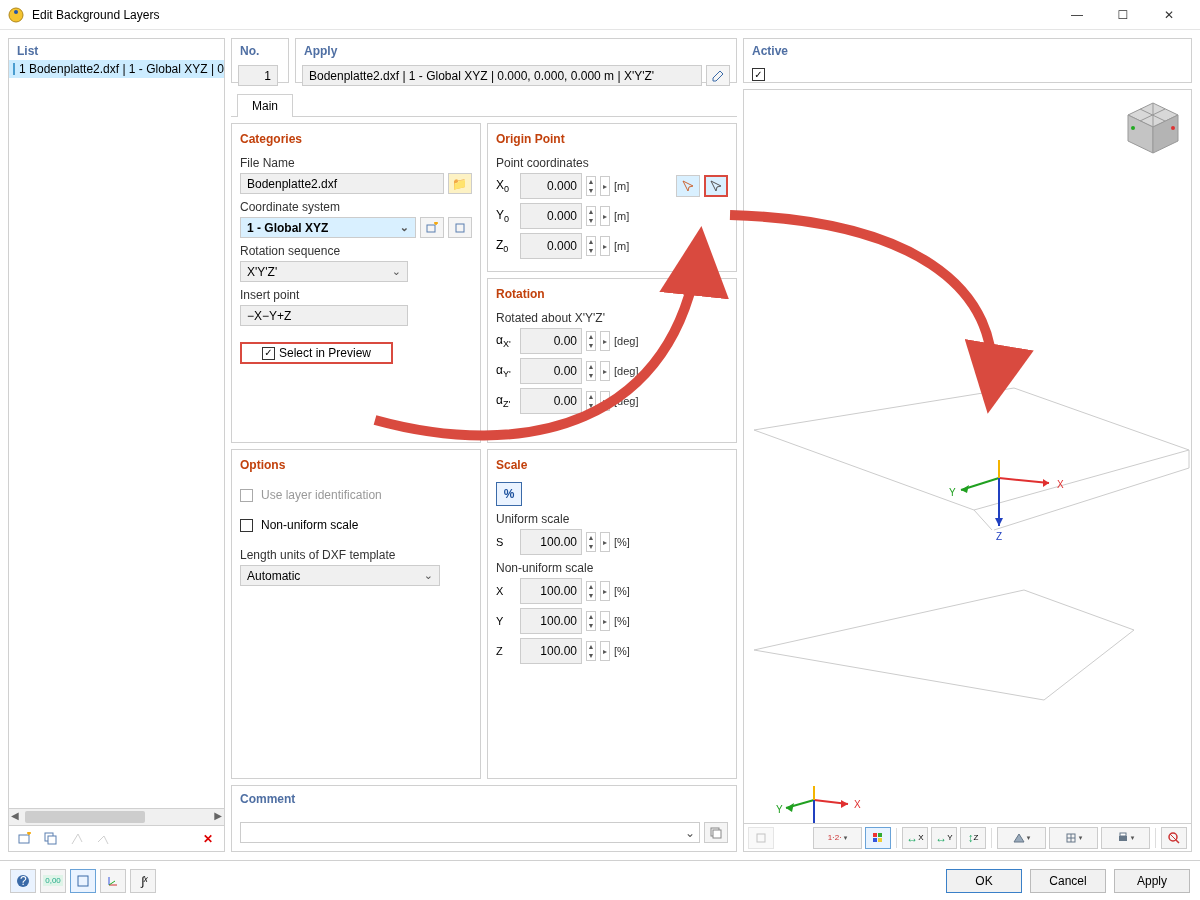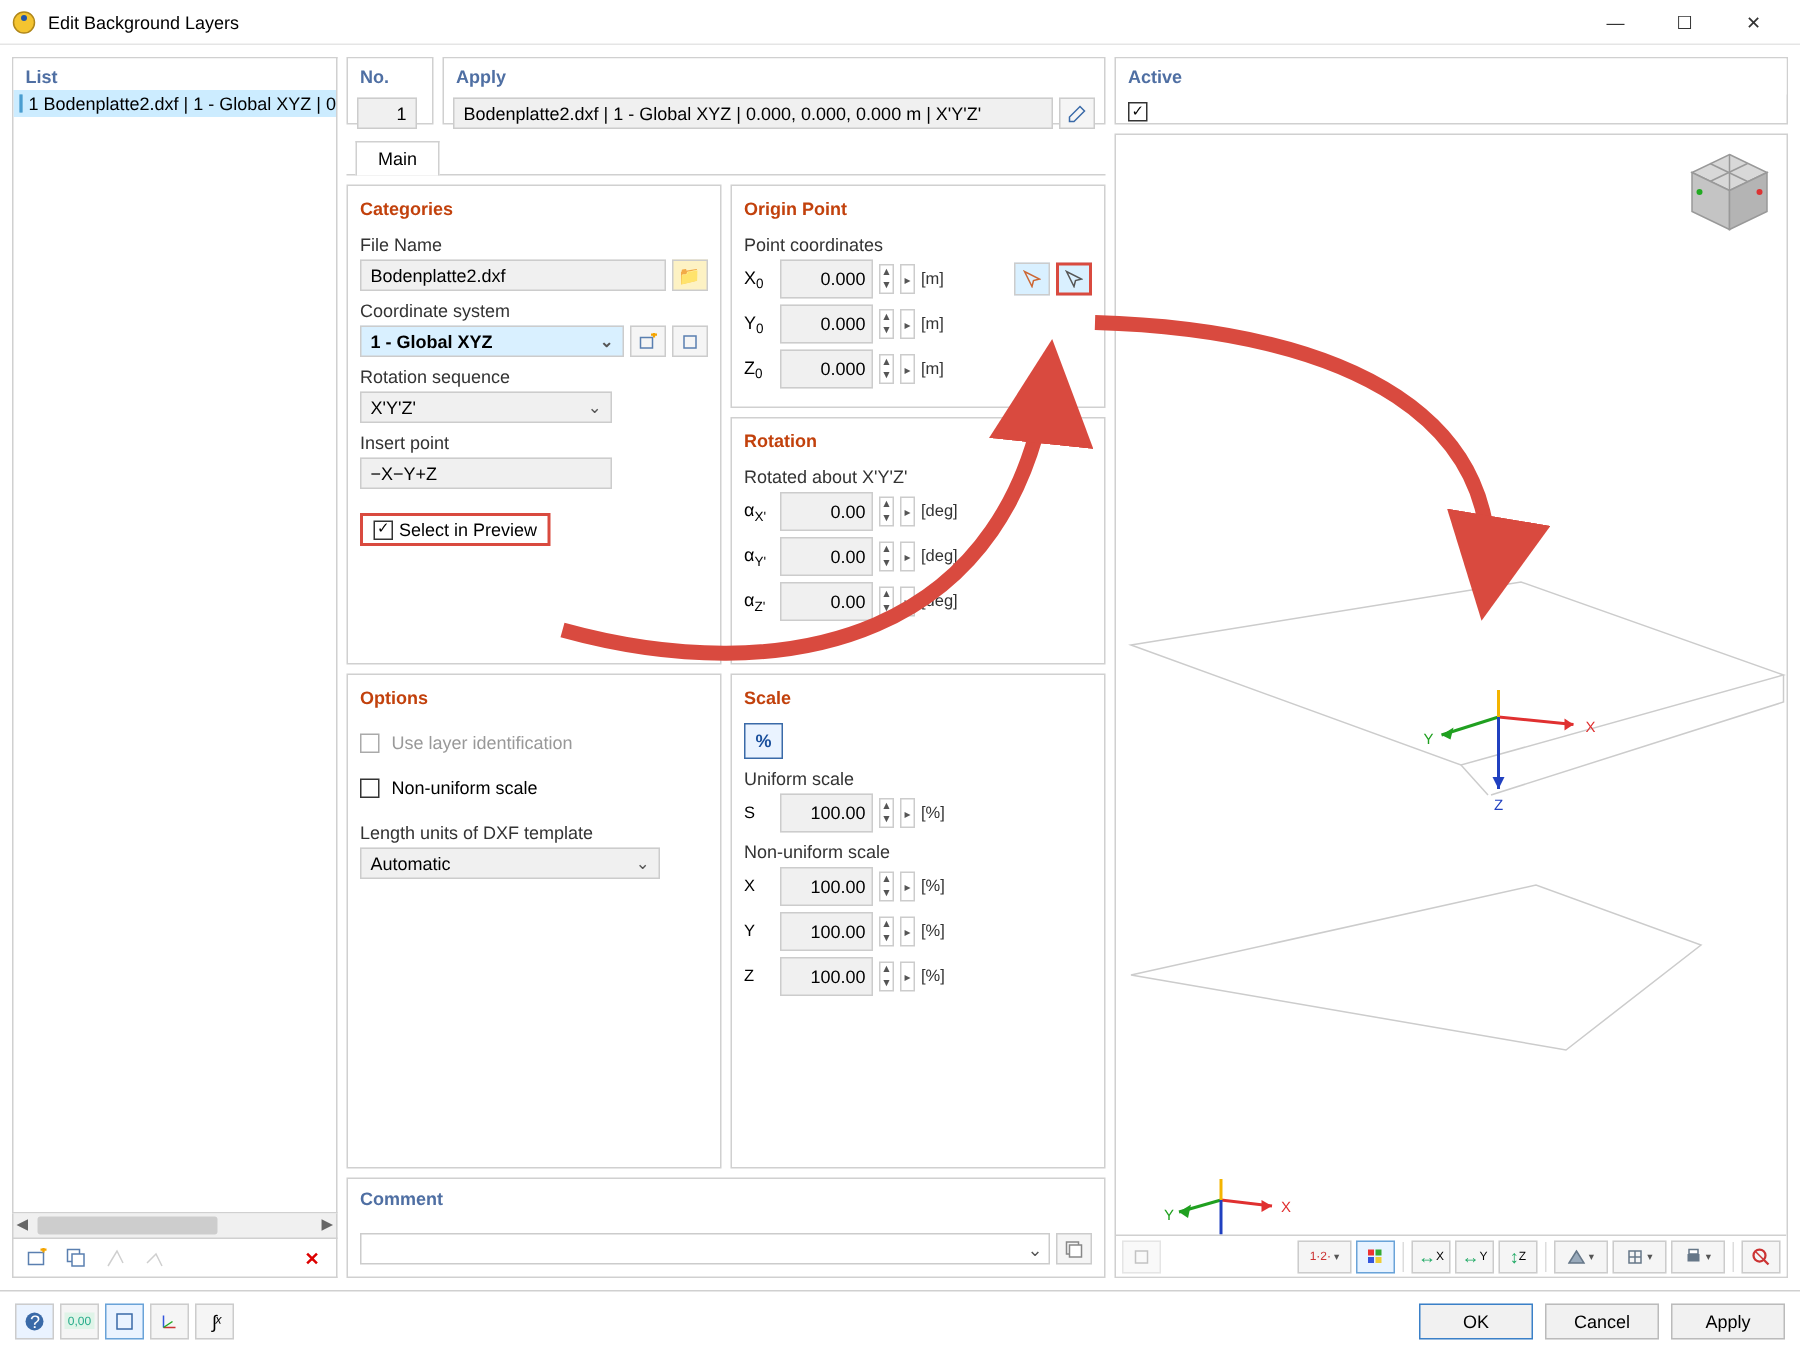--- a/index.html
+++ b/index.html
@@ -64,38 +64,38 @@
 .numinput { width: 62px; height: 20px; border: 1px solid #ccc; background: #f0f0f0; text-align: right; padding: 12px 4px; }
 .spinner { width: 10px; height: 20px; border: 1px solid #ccc; display: flex; flex-direction: column; }
 .spinner div { flex: 1; font-size: 7px; text-align: center; line-height: 9px; color: #555; }
 .stepper { width: 10px; height: 20px; border: 1px solid #ccc; display: flex; align-items: center; justify-content: center; font-size: 8px; color: #555; }
 .unit { font-size: 11px; color: #333; }
 .pickbtn { width: 24px; height: 22px; border: 1px solid #ccc; background: #d9f0ff; display: flex; align-items: center; justify-content: center; }
 .pickbtn.hl { border: 2px solid #d94a3f; }
 .numfield-tools { margin-left: auto; display: flex; gap: 4px; }
 
 .checkrow { display: flex; align-items: center; gap: 4px; margin: 16px 0; }
-.highlight-red { border: 2px solid #d94a3f; padding: 2px 7px; display: inline-flex; align-items: center; }
+.highlight-red { border: 2px solid #d94a3f; padding: 2px 20px; display: inline-flex; align-items: center; }
 
 .togglebtn { width: 26px; height: 24px; border: 1px solid #3a6aa8; background: #eaf3ff; color: #1a4f9c; display: flex; align-items: center; justify-content: center; font-weight: bold; }
 
 
 .commentpanel { border: 1px solid #d0d0d0; padding: 6px 8px 8px; }
 .commentpanel h4 { font-size: 12px; font-weight: 600; color: #4f6fa3; margin-bottom: 16px; }
 .commentrow { display: flex; gap: 4px; }
 .commentinput { flex: 1; height: 21px; border: 1px solid #ccc; background: #fff; display: flex; align-items: center; justify-content: flex-end; padding: 0 4px; }
 .commentinput::after { content: "⌄"; color: #555; }
 
 
 .rightcol { position: absolute; top: 8px; left: 743px; right: 8px; bottom: 8px; display: flex; flex-direction: column; gap: 6px; }
 .righttop { height: 45px; }
 .preview { flex: 1; border: 1px solid #d0d0d0; background: #fff; position: relative; overflow: hidden; }
 .preview-toolbar { height: 28px; border-top: 1px solid #d0d0d0; display: flex; align-items: center; padding: 0 4px; gap: 3px; background: #fff; }
 .ptb-btn { width: 26px; height: 22px; border: 1px solid #ccc; background: #f5f5f5; display: flex; align-items: center; justify-content: center; font-size: 10px; }
-.ptb-btn.dd { width: 36px; }
+.ptb-btn.dd { width: 49px; }
 .ptb-btn.dd::after { content: "▾"; font-size: 7px; margin-left: 2px; color: #555; }
 .ptb-btn.active { background: #e8f3ff; border-color: #6aa3d8; }
 .ptb-sep { width: 1px; height: 20px; background: #ddd; margin: 0 2px; }
 
 
 .footer { position: absolute; left: 0; right: 0; bottom: 0; height: 40px; border-top: 1px solid #d0d0d0; display: flex; align-items: center; padding: 0 10px; background: #fff; }
 .footer .left-tools { display: flex; gap: 4px; }
 .footer .ft-btn { width: 26px; height: 24px; border: 1px solid #ccc; background: #f5f5f5; display: flex; align-items: center; justify-content: center; }
 .footer .buttons { margin-left: auto; display: flex; gap: 8px; }
 .footer .btn { width: 76px; height: 24px; border: 1px solid #bbb; background: #f1f1f1; display: flex; align-items: center; justify-content: center; }

